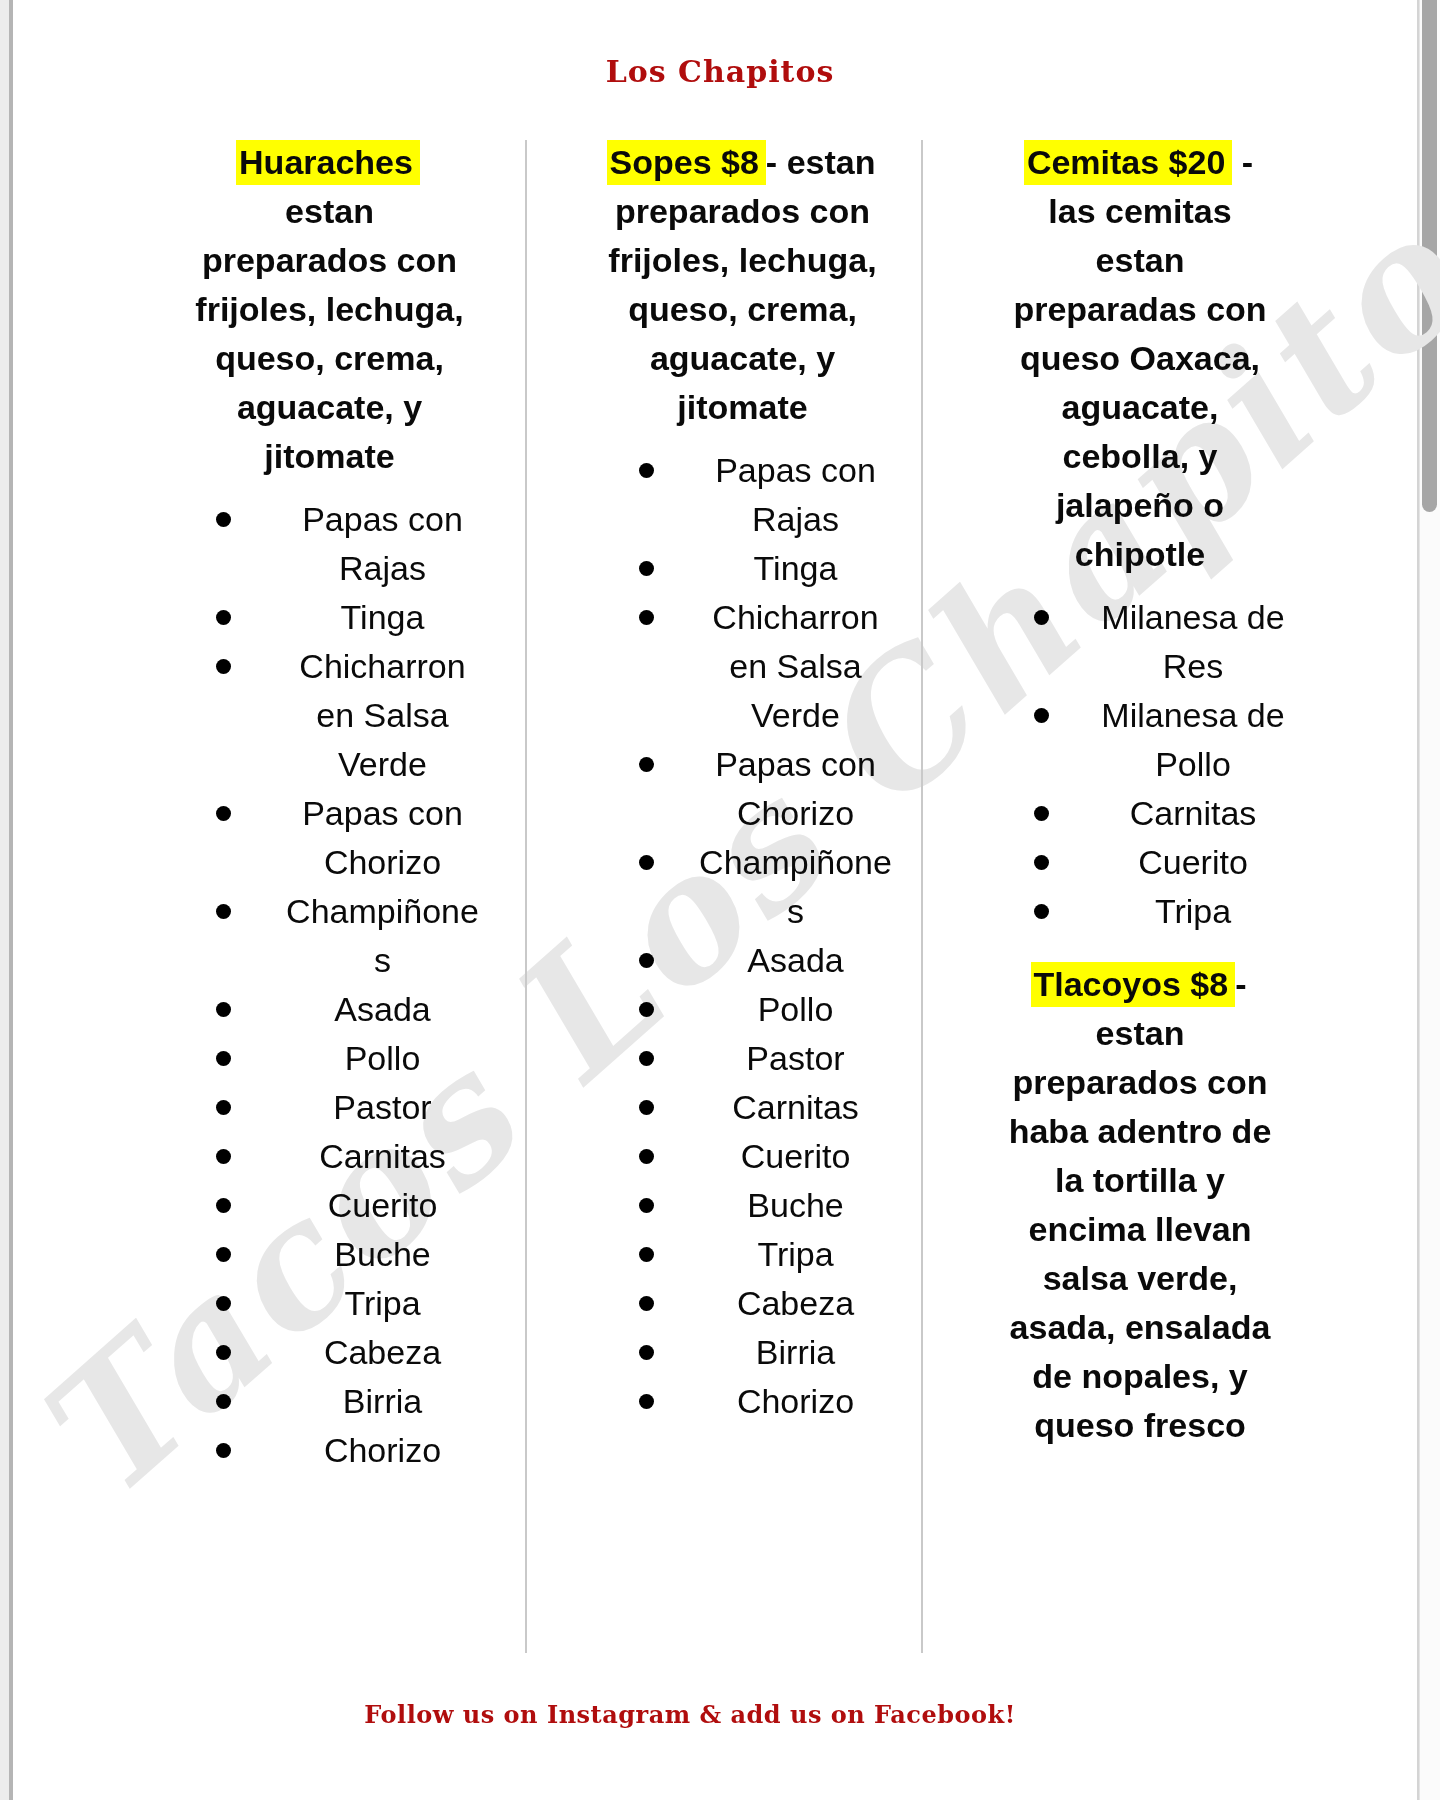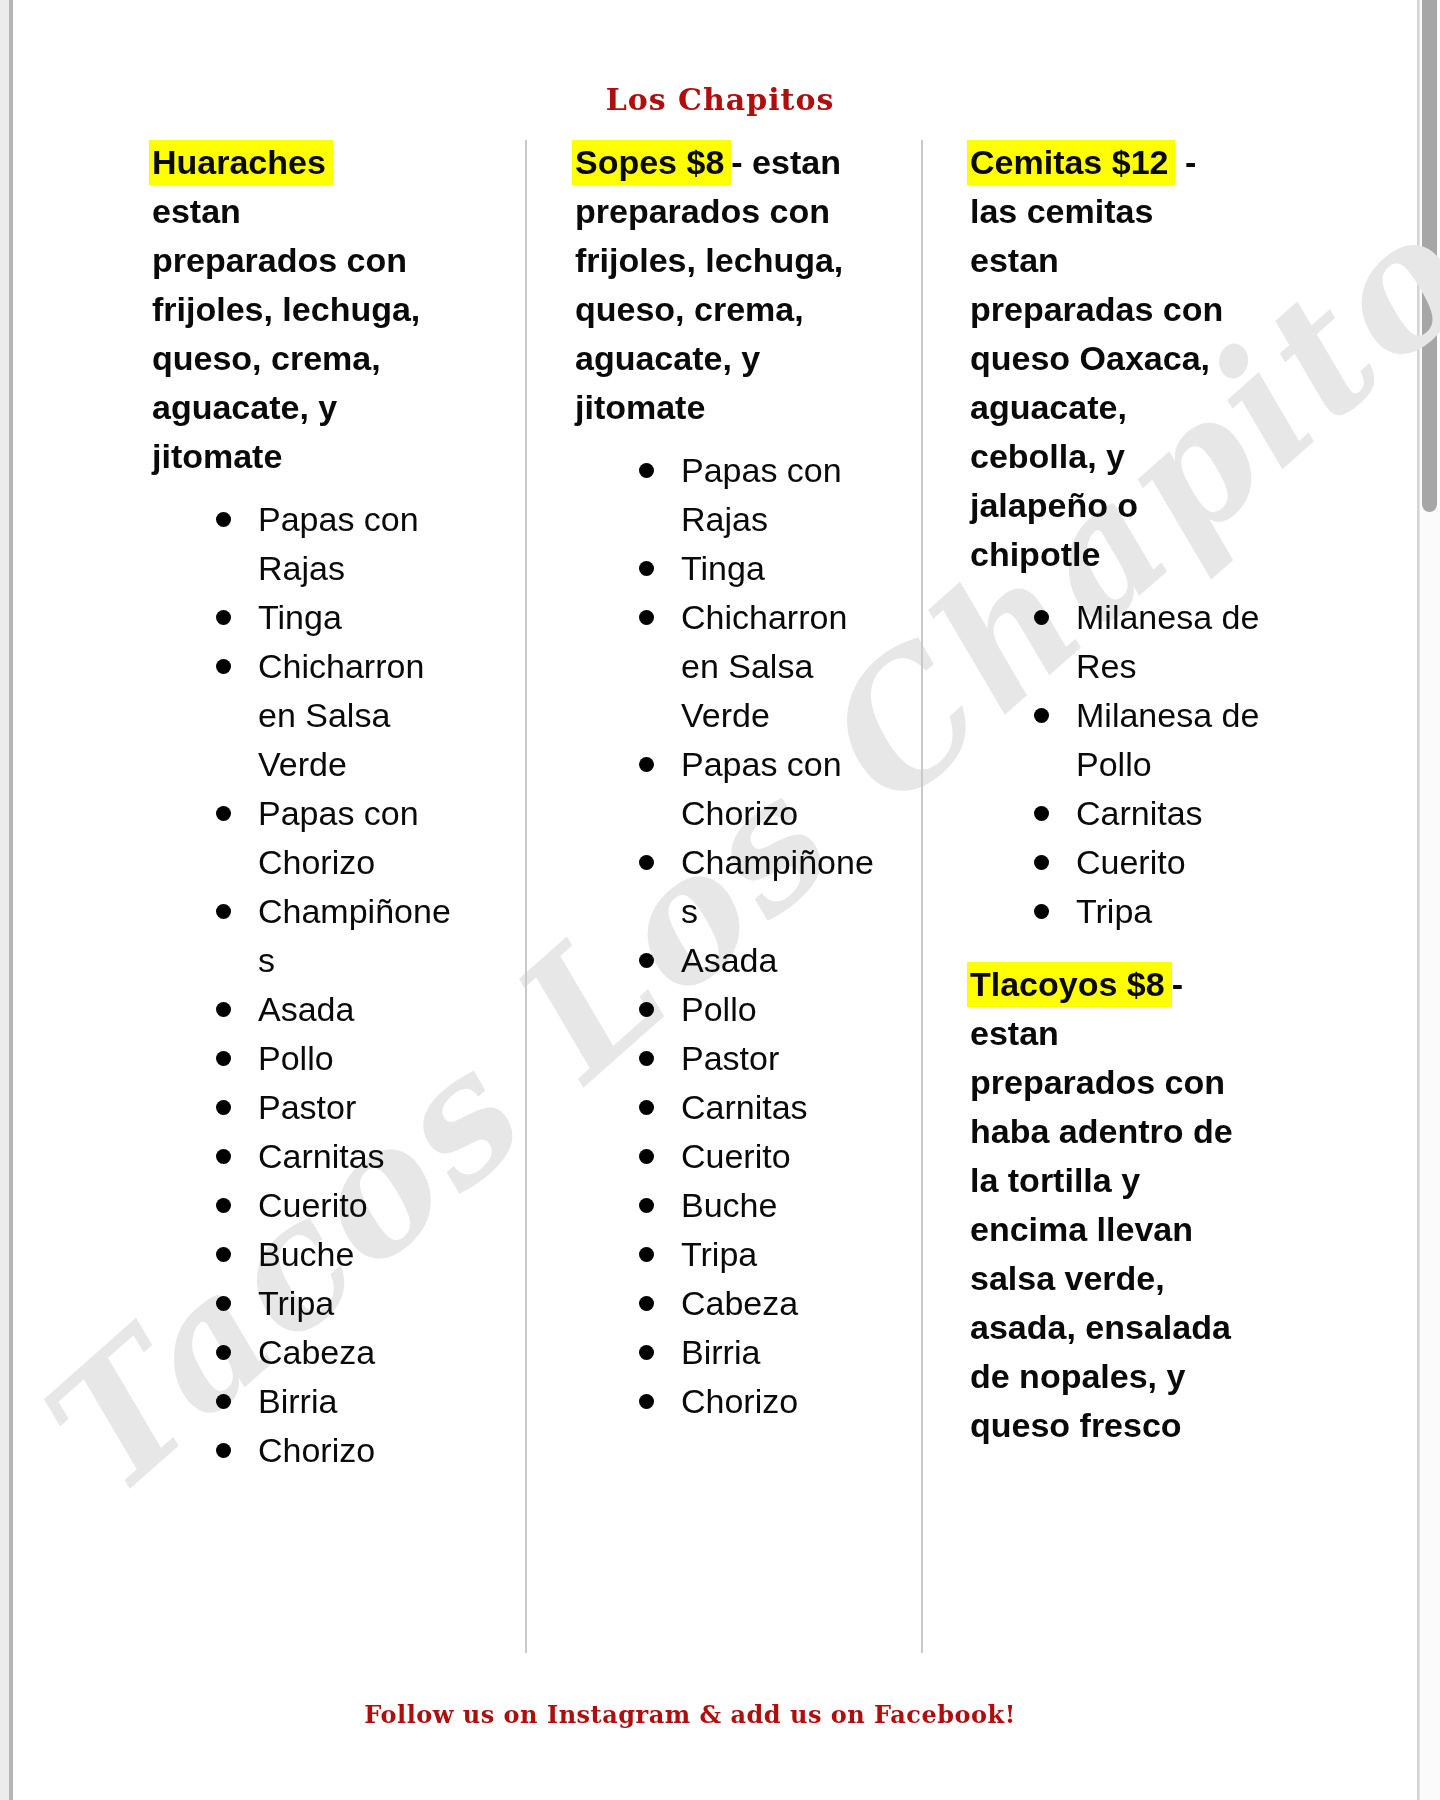--- a/index.html
+++ b/index.html
@@ -19,33 +19,33 @@
     position:absolute;left:-150px;top:760px;width:1800px;text-align:center;
     transform:rotate(-41.5deg);
     font-family:"DejaVu Serif", serif;font-style:italic;font-weight:bold;
     font-size:170px;letter-spacing:6px;color:#e7e7e7;white-space:nowrap;
     pointer-events:none;z-index:0;
   }
   
   .page-title{
     position:absolute;top:54px;left:0;width:1440px;text-align:center;
     font-family:"DejaVu Serif", serif;font-weight:bold;font-size:30px;
-    letter-spacing:1px;color:#b00d0d;z-index:2;margin-top:28px;
+    letter-spacing:1px;color:#b00d0d;z-index:2;
   }
   .footer{
     position:absolute;top:1700px;left:0;width:1380px;text-align:center;
     font-family:"DejaVu Serif", serif;font-weight:bold;font-size:24px;
     letter-spacing:0.5px;color:#b00d0d;z-index:2;
   }
   
   .divider{position:absolute;top:140px;height:1513px;width:2px;background:#c9c9c9;z-index:1;}
   #divider-1{left:525px;}
   #divider-2{left:921px;}
   
-  .col{position:absolute;top:138px;font-size:34px;line-height:49px;z-index:2;}
+  .col{position:absolute;top:138px;font-size:34px;line-height:49px;z-index:2;text-align:center;}
   #col-1{left:152px;width:355px;}
   #col-2{left:575px;width:335px;}
   #col-3{left:970px;width:340px;}
   .sec-heading{margin:0;font-weight:bold;white-space:nowrap;}
   .sec-heading.gap{margin-top:24px;}
   .hl{background:#ffff00;padding:3px 7px 4px 3px;margin-left:-3px;}
   ul.items{list-style:none;margin:14px 0 0 0;padding:0;font-weight:normal;}
   ul.items li{position:relative;padding-left:106px;white-space:nowrap;}
   ul.items li::before{
     content:"";position:absolute;left:64px;top:17px;width:15px;height:15px;
@@ -102,21 +102,21 @@
       <li>Carnitas</li>
       <li>Cuerito</li>
       <li>Buche</li>
       <li>Tripa</li>
       <li>Cabeza</li>
       <li>Birria</li>
       <li>Chorizo</li>
     </ul>
   </div>
 <div class="col" id="col-3">
-    <p class="sec-heading"><span class="hl">Cemitas $12</span> -<br>las cemitas<br>estan<br>preparadas con<br>queso Oaxaca,<br>aguacate,<br>cebolla, y<br>jalapeño o<br>chipotle</p>
+    <p class="sec-heading"><span class="hl">Cemitas $20</span> -<br>las cemitas<br>estan<br>preparadas con<br>queso Oaxaca,<br>aguacate,<br>cebolla, y<br>jalapeño o<br>chipotle</p>
     <ul class="items">
       <li>Milanesa de<br>Res</li>
       <li>Milanesa de<br>Pollo</li>
       <li>Carnitas</li>
       <li>Cuerito</li>
       <li>Tripa</li>
     </ul>
     <p class="sec-heading gap"><span class="hl">Tlacoyos $8</span>-<br>estan<br>preparados con<br>haba adentro de<br>la tortilla y<br>encima llevan<br>salsa verde,<br>asada, ensalada<br>de nopales, y<br>queso fresco</p>
   </div>
 

